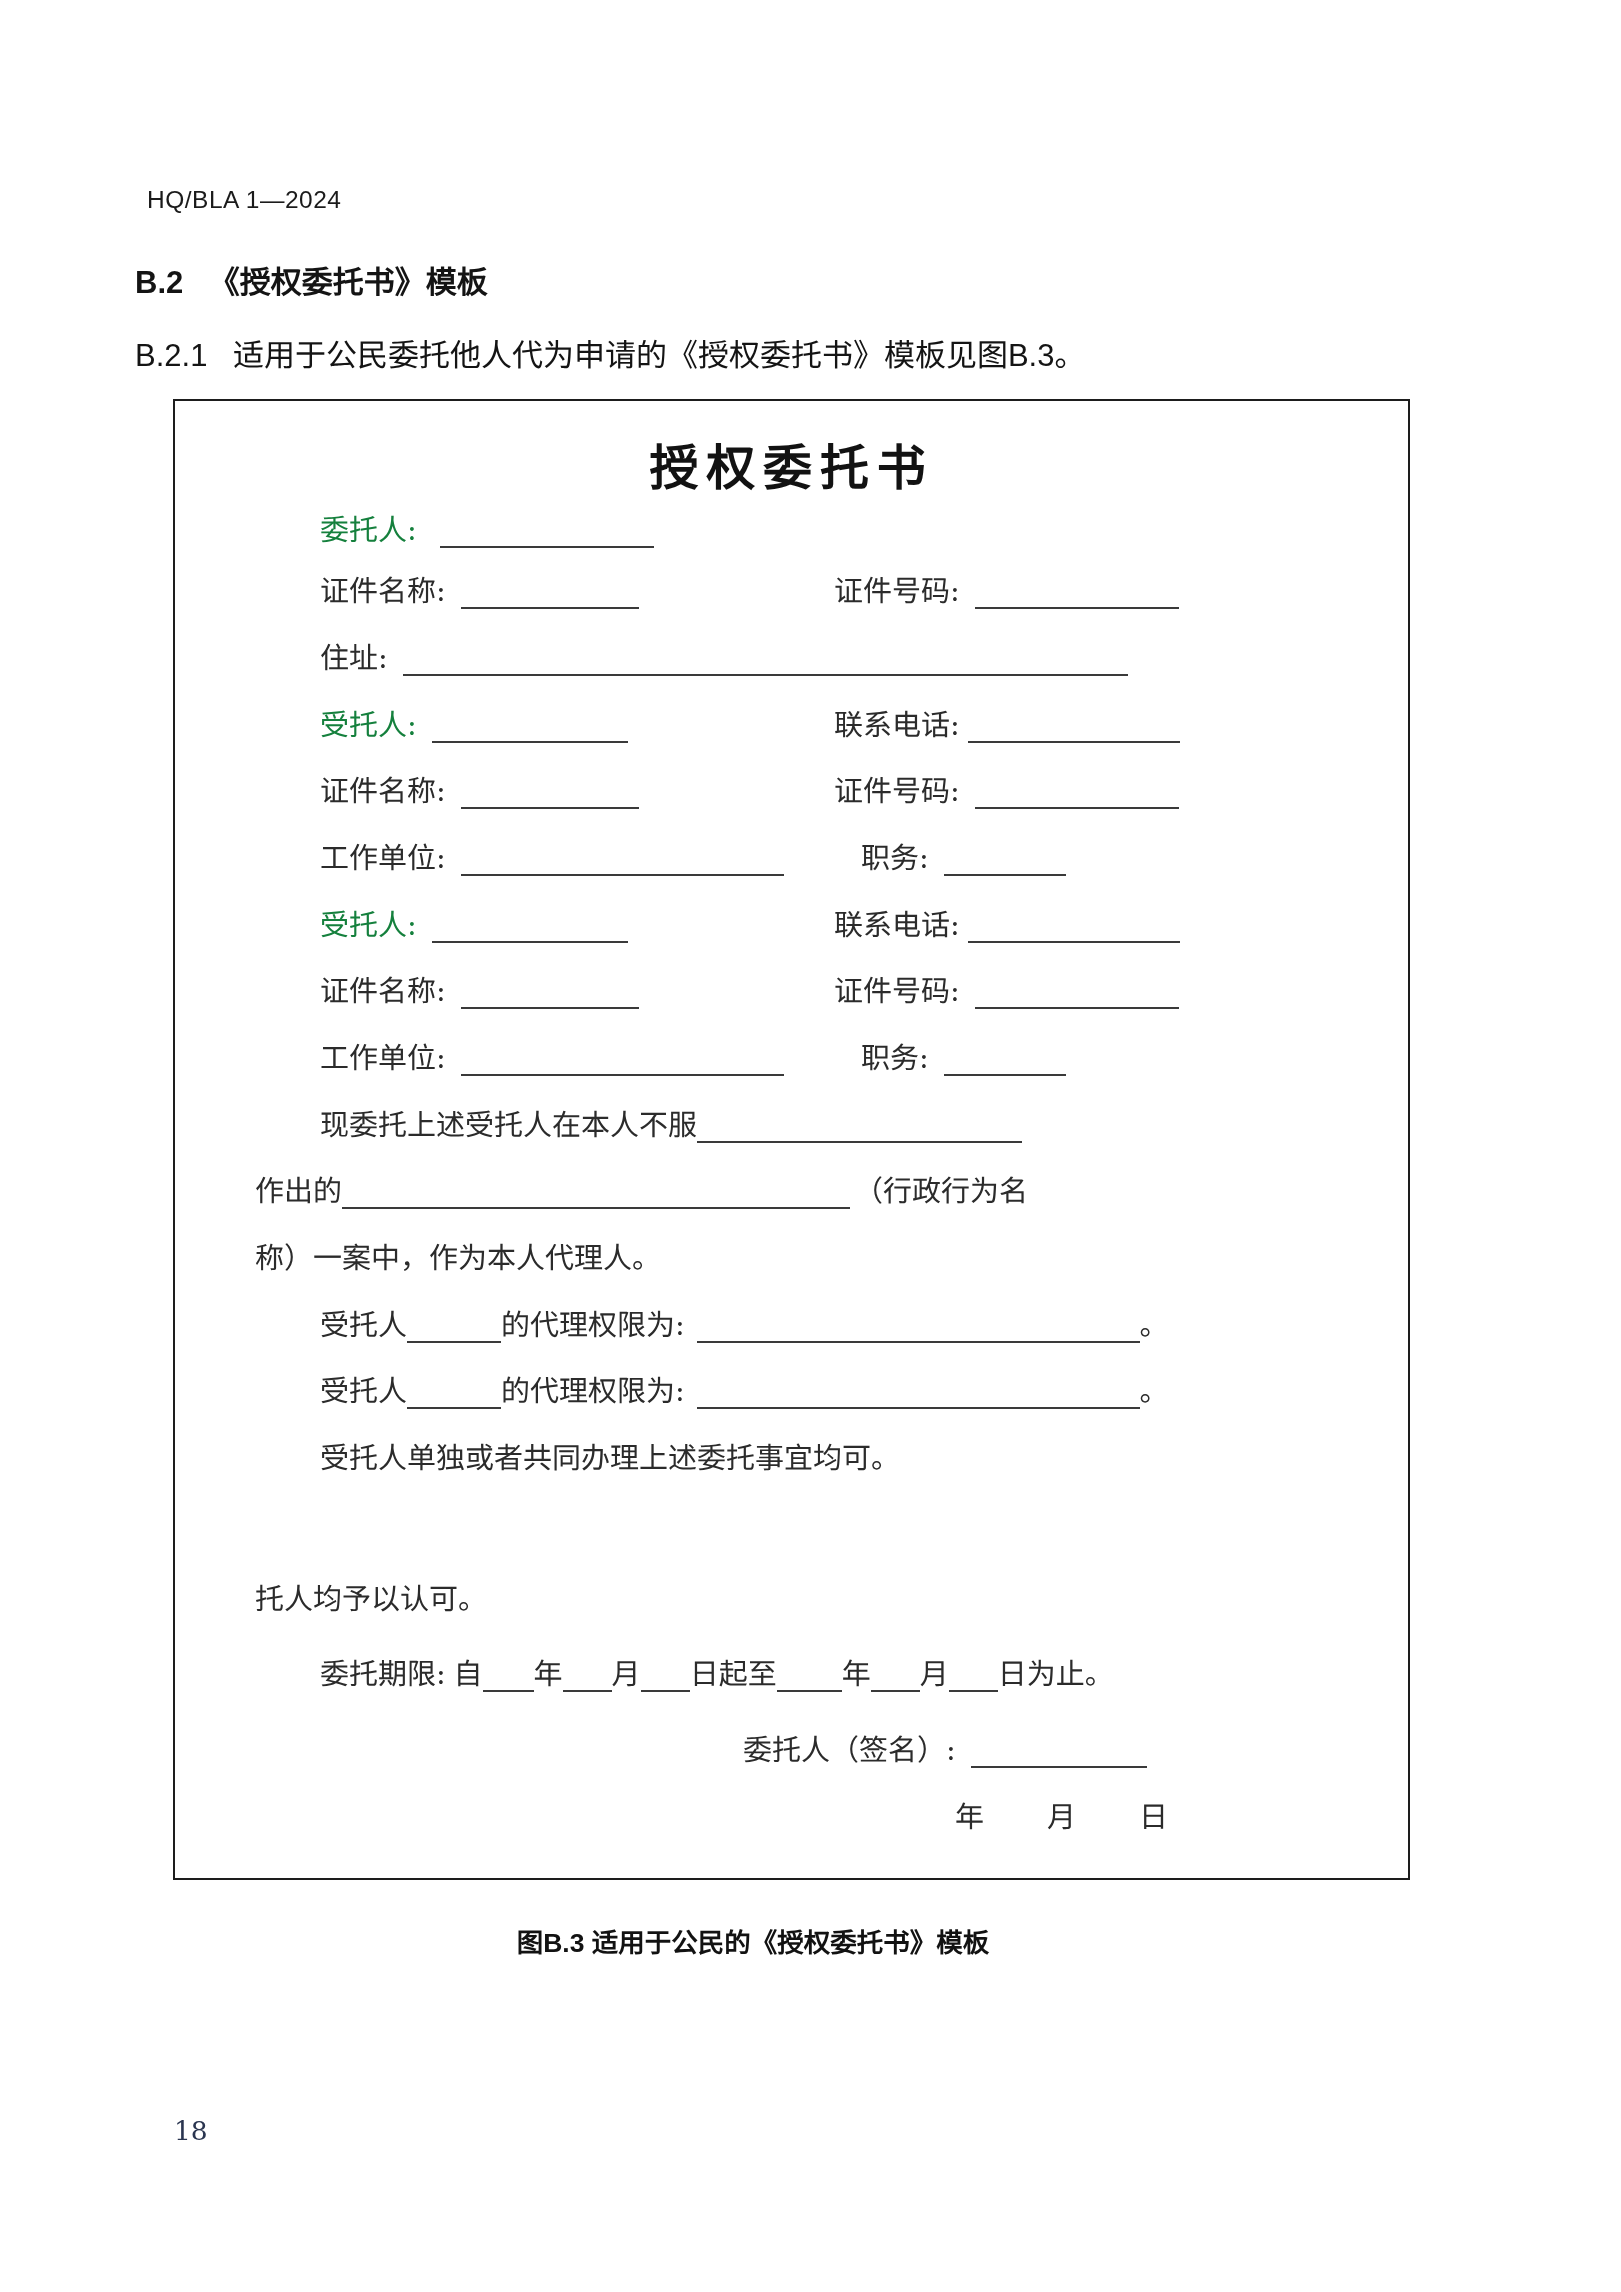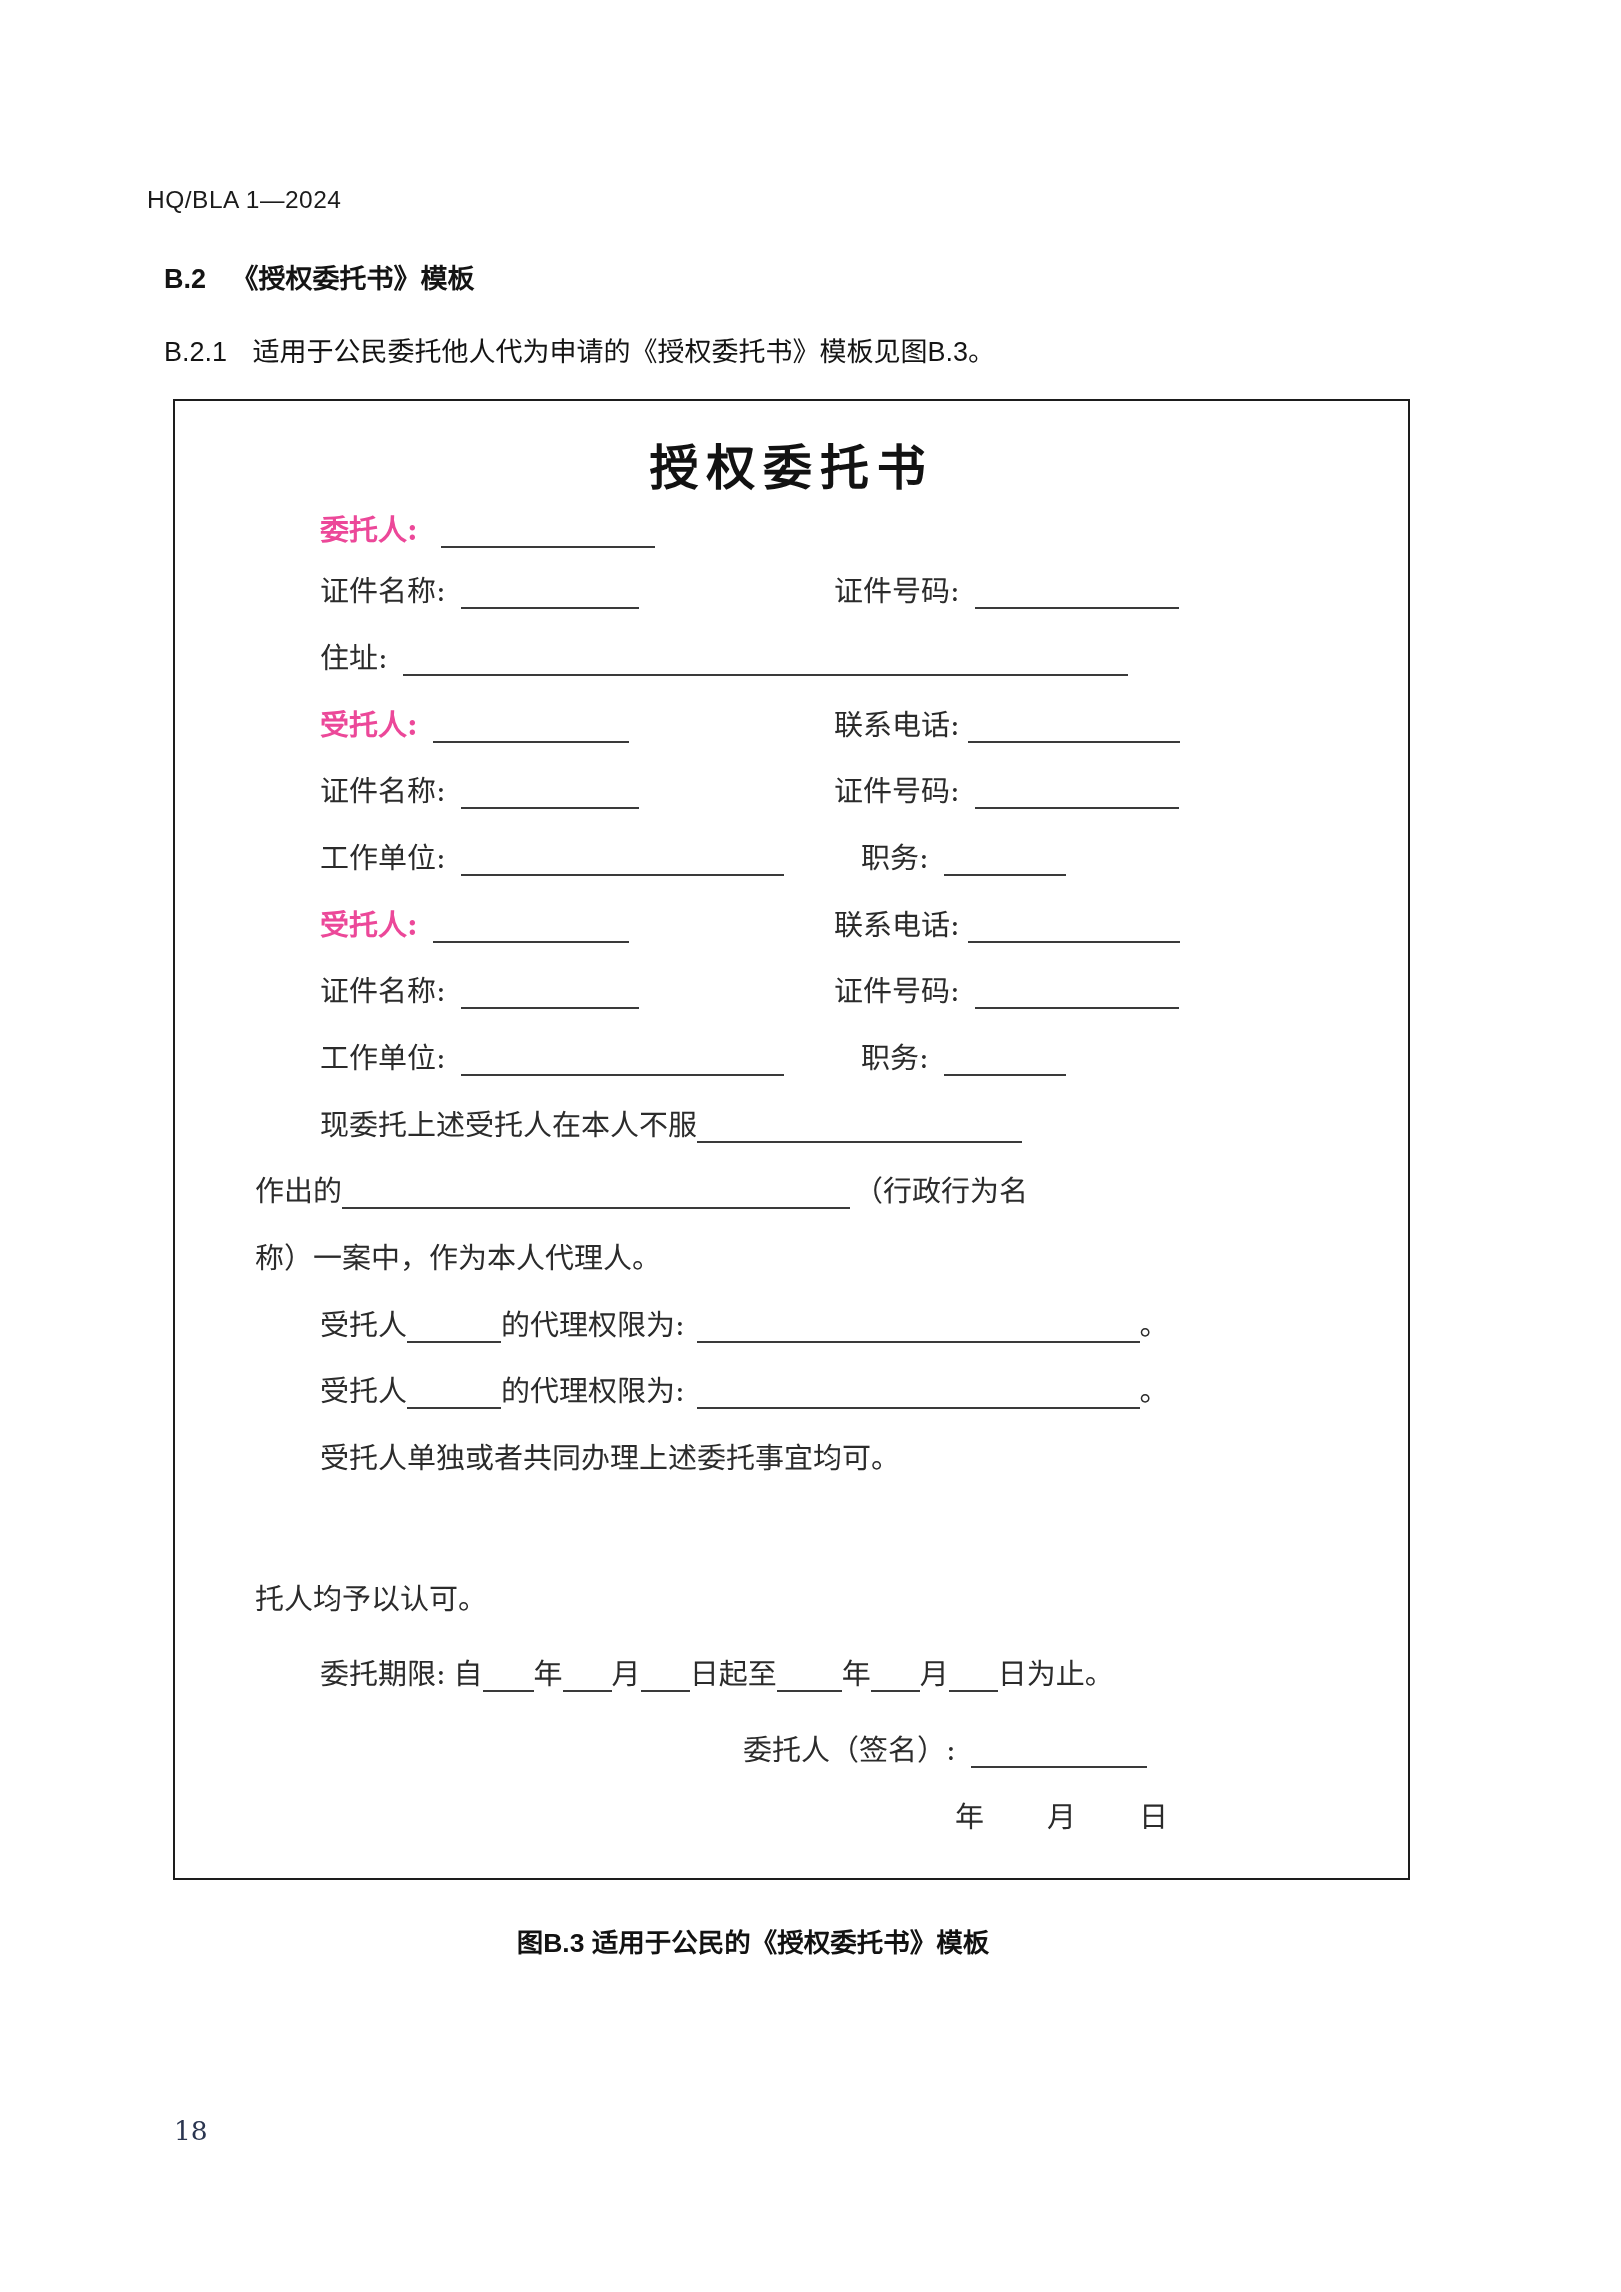--- a/index.html
+++ b/index.html
@@ -28,22 +28,22 @@
     top: 186px;
     font-size: 24.5px;
     letter-spacing: 0.5px;
     color: #1b1b1b;
     white-space: nowrap;
   }
 
   
   .clause {
     position: absolute;
-    left: 164px;
-    font-size: 27px;
+    left: 135px;
+    font-size: 31px;
     color: #141414;
     white-space: nowrap;
   }
   .clause .num { display: inline-block; }
   .clause .gap-sm { display: inline-block; width: 25.5px; }
   .clause-b2   { top: 257px; font-weight: 700; }
   .clause-b21  { top: 330px; font-weight: 400; }
   .clause-b21 .num { font-weight: 400; }
 
   
@@ -78,21 +78,21 @@
   }
 
   
   .frow {
     position: absolute;
     white-space: nowrap;
     font-size: 29px;
     line-height: 29px;
     color: #2b2b2b;
   }
-  .frow.bold { font-weight: 700; color: #ec4899; }
+  .frow.bold { font-weight: 400; color: #15803d; }
 
   
   .rule {
     display: inline-block;
     border-bottom: 2.5px solid #3a3a3a;
     height: 0;
     vertical-align: -7.8px;
   }
 
   .lbl { display: inline-block; }

